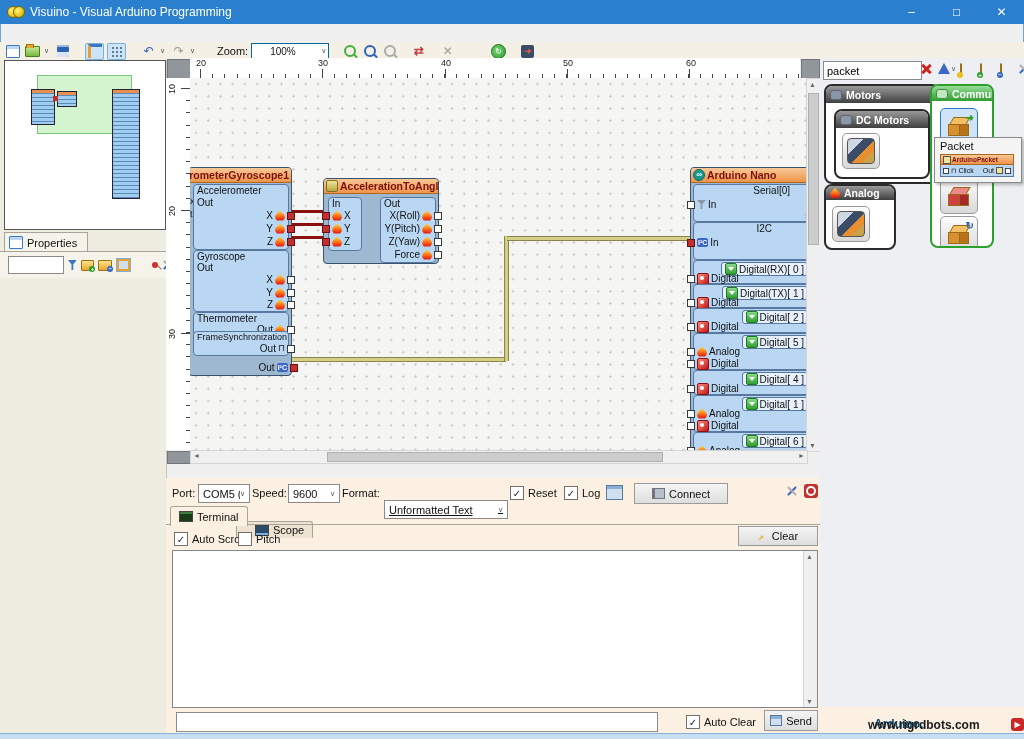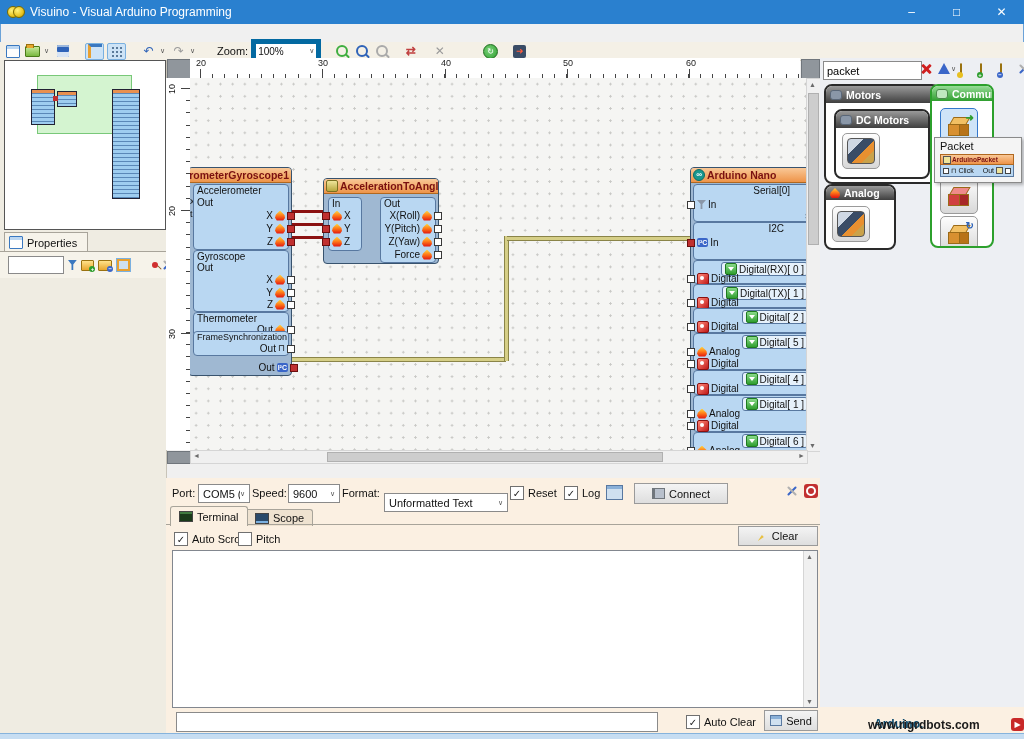--- a/index.html
+++ b/index.html
@@ -31,21 +31,21 @@
   .ico-folder.green{background:linear-gradient(#c6e89a,#7ab83e);border-color:#4a7a18;}
   .ico-save{width:12px;height:12px;background:#2f63b8;border-radius:1px;box-shadow:inset 0 -5px 0 #d8e4f4, inset 0 2px 0 #9db8dd;}
   .ico-route{width:11px;height:11px;border-left:3px solid #e8a030;border-top:3px solid #3a78c0;}
   .ico-grid{width:11px;height:11px;background:radial-gradient(#5a7a9a 1px,transparent 1px);background-size:4px 4px;}
   .glyph{font-size:12px;line-height:1;}
   .blue{color:#2f63b8;} .gray{color:#9a9a9a;} .green{color:#2f9e2f;} .red{color:#c03030;}
   .mag{width:8px;height:8px;border:2px solid #2f63b8;border-radius:50%;position:relative;}
   .mag::after{content:"";position:absolute;width:5px;height:2px;background:inherit;border-radius:1px;left:7px;top:8px;transform:rotate(45deg);background:#2f63b8;}
   .mag.green{border-color:#3fae3f;} .mag.green::after{background:#3fae3f;}
   .mag.gray{border-color:#aaa;} .mag.gray::after{background:#aaa;}
-  .zoom-combo{width:58px;height:15px;background:#fff;border:5px solid #0369a1;display:flex;align-items:center;font-size:10px;padding-left:2px;}
+  .zoom-combo{width:58px;height:15px;background:#fff;border:1px solid #0369a1;display:flex;align-items:center;font-size:10px;padding-left:18px;}
   .zoom-combo .caret{margin-left:auto;}
   .ico-sync{font-size:12px;color:#c04040;font-weight:bold;}
   .ico-compile{width:13px;height:13px;border-radius:50%;background:radial-gradient(circle at 40% 40%,#7ad27a,#2f9e2f);border:1px solid #1e6e1e;color:#fff;font-size:8px;display:flex;align-items:center;justify-content:center;}
   .ico-upload{width:13px;height:13px;background:#3a4c66;border-radius:2px;color:#ff5a3c;font-size:9px;display:flex;align-items:center;justify-content:center;}
   
   .left-col{left:0;top:60px;width:166px;height:679px;background:#efece2;border-right:1px solid #c8c4b8;}
   .minimap{left:4px;top:0px;width:160px;height:168px;background:#fff;border:1px solid #555;}
   .mm-view{position:absolute;left:32px;top:14px;width:93px;height:57px;background:rgba(160,230,150,0.45);border:1px solid #79c879;}
   .mm-block{position:absolute;background:repeating-linear-gradient(#9ecdf0 0 3px,#5a88b8 3px 4px);border:1px solid #223;}
   .mm-block::before{content:"";position:absolute;left:0;top:0;right:0;height:3px;background:#e89050;}
@@ -423,21 +423,21 @@
       <div class="section" style="left:2px;top:16px;width:118px;height:36px;">
         <span class="sec-name" style="left:auto;right:22px;">Serial[0]</span>
         <div class="lrow" style="top:13px;">
             <span class="pin"></span>
             <span class="funnel"></span>
             <span>In</span>
           </div>
         <span class="clipfrag" style="right:1px;bottom:0px;">S</span>
       </div>
       <div class="section" style="left:2px;top:54px;width:118px;height:36px;">
-        <span class="sec-name" style="left:auto;right:28px;">I2C</span>
+        <span class="sec-name" style="left:auto;right:40px;">I2C</span>
         <div class="lrow" style="top:13px;">
             <span class="pin conn"></span>
             <span class="i2cbadge">I²C</span>
             <span>In</span>
           </div>
       </div>
       <div class="section" style="left:2px;top:92px;width:118px;height:22px;">
         <span class="dlabel">
             <span class="grnico"></span>
             <span>Digital(RX)[ 0 ]</span>
@@ -632,21 +632,21 @@
     <div class="combo" style="left:32px;top:6px;width:46px;">
       <span style="overflow:hidden;white-space:nowrap;">COM5 (l</span>
       <span class="caret">∨</span>
     </div>
     <span class="abs lbl" style="left:86px;top:9px;">Speed:</span>
     <div class="combo" style="left:122px;top:6px;width:46px;">
       <span>9600</span>
       <span class="caret">∨</span>
     </div>
     <span class="abs lbl" style="left:176px;top:9px;">Format:</span>
-    <div class="combo" style="left:218px;top:15px;width:118px;">
+    <div class="combo" style="left:218px;top:22px;width:118px;text-decoration:underline;">
       <span>Unformatted Text</span>
       <span class="caret">∨</span>
     </div>
     <div class="cbrow" style="left:344px;top:8px;">
       <span class="cb">✓</span>
       <span>Reset</span>
     </div>
     <div class="cbrow" style="left:398px;top:8px;">
       <span class="cb">✓</span>
       <span>Log</span>
@@ -659,21 +659,21 @@
     <span class="abs ico-tools" style="left:620px;top:7px;"></span>
     <span class="abs ico-power" style="left:638px;top:6px;">
         <i></i>
       </span>
 
     
     <div class="tab active" style="left:4px;top:28px;">
       <span class="ico-term"></span>
       <span>Terminal</span>
     </div>
-    <div class="tab inactive" style="left:70px;top:31px;padding-left:18px;">
+    <div class="tab inactive" style="left:70px;top:43px;padding-left:18px;">
       <span class="ico-scope"></span>
       <span>Scope</span>
     </div>
     <div class="abs" style="left:0;top:46px;width:654px;height:1px;background:#a8a49a;"></div>
 
     <div class="cbrow" style="left:8px;top:54px;">
       <span class="cb">✓</span>
       <span>Auto Scroll</span>
     </div>
     <div class="cbrow" style="left:72px;top:54px;">

